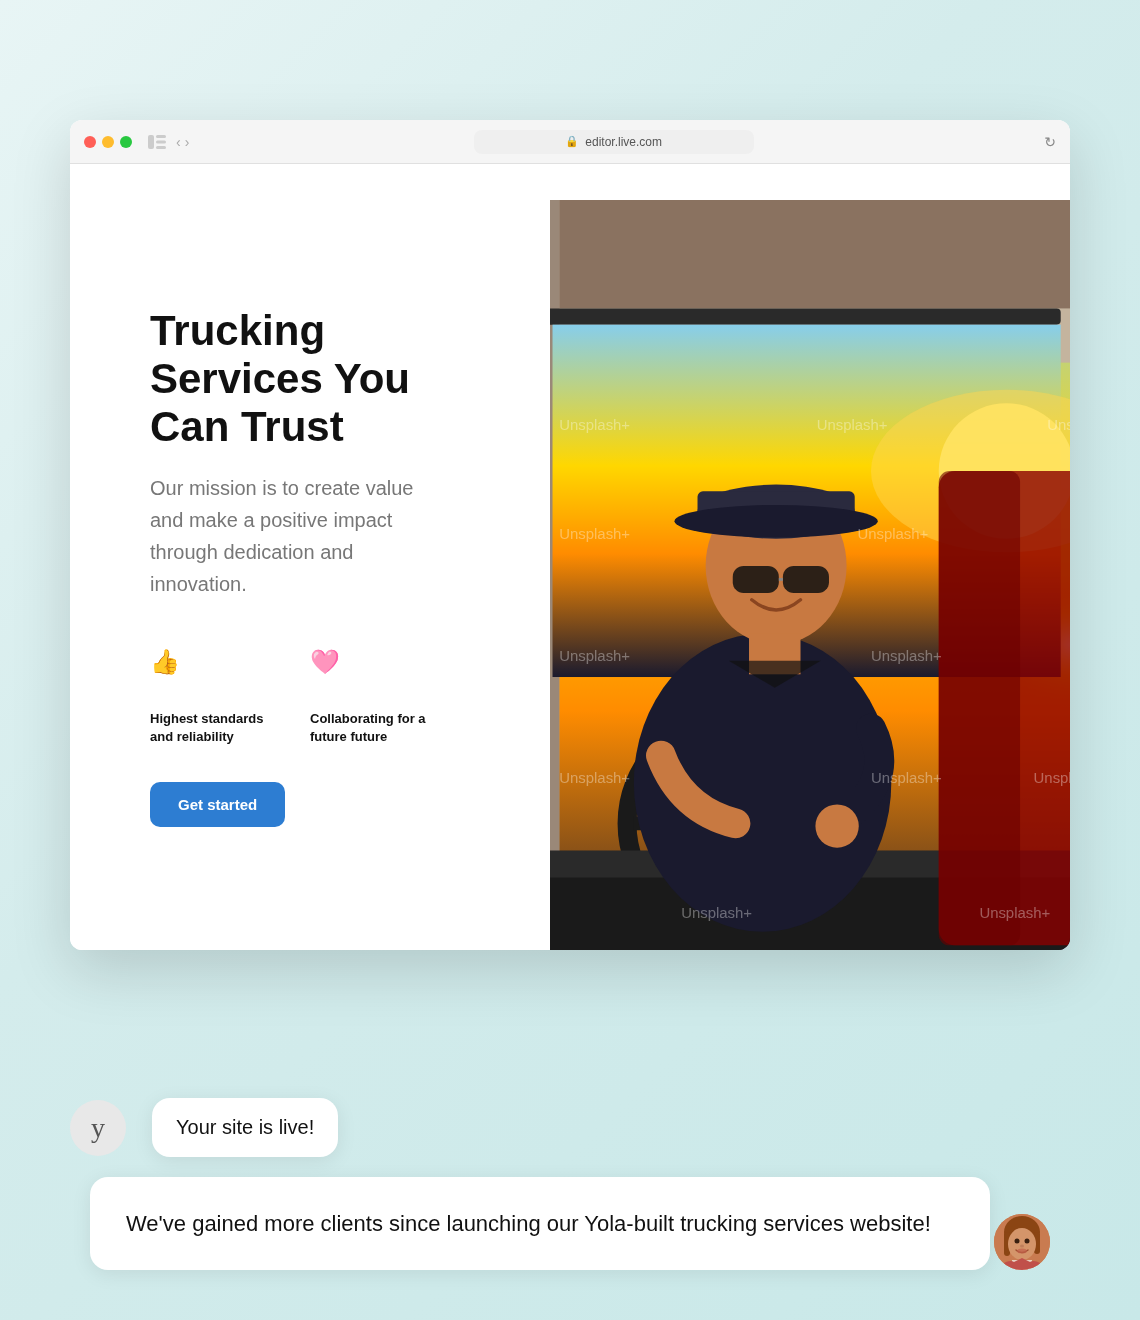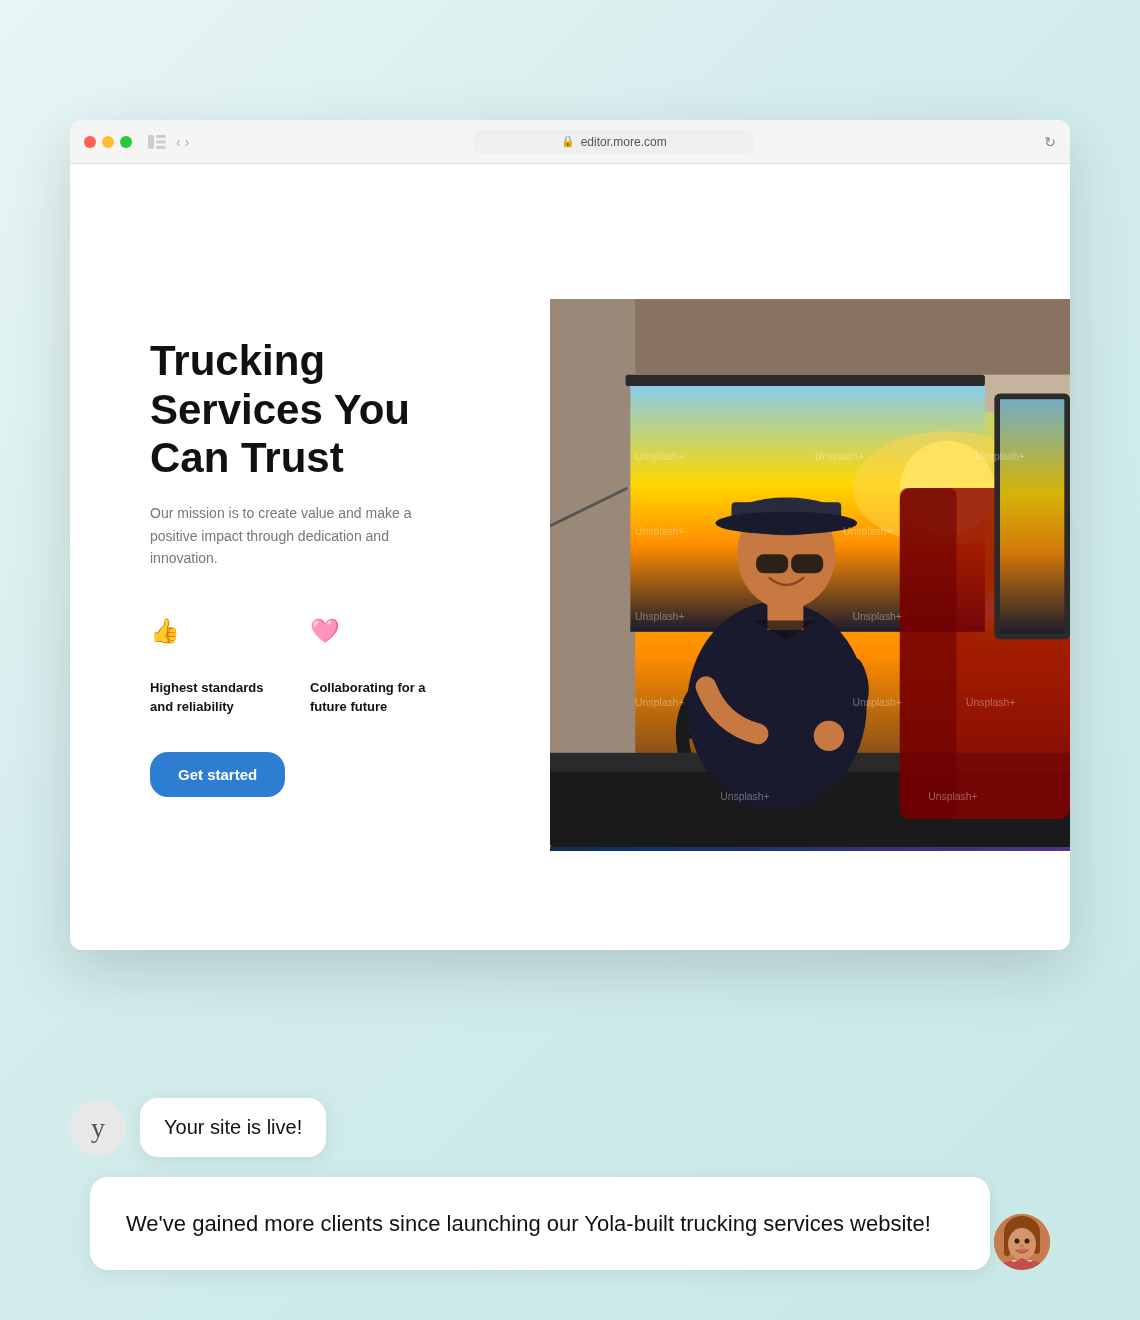--- a/index.html
+++ b/index.html
@@ -98,42 +98,41 @@
 
     .refresh-btn {
       color: #888;
       font-size: 14px;
       margin-left: 6px;
     }
 
     .browser-content {
       display: flex;
       height: calc(100% - 44px);
-      align-items: center;
     }
 
     .hero-left {
       flex: 0 0 48%;
       padding: 80px 50px 60px 80px;
       display: flex;
       flex-direction: column;
       justify-content: center;
       background: #fff;
     }
 
     .hero-title {
       font-size: 42px;
       font-weight: 800;
       color: #111;
       line-height: 1.15;
       margin-bottom: 20px;
     }
 
     .hero-subtitle {
-      font-size: 14px;
+      font-size: 20px;
       color: #777;
       line-height: 1.6;
       margin-bottom: 48px;
       max-width: 270px;
     }
 
     .features-row {
       display: flex;
       gap: 30px;
       margin-bottom: 36px;
@@ -158,21 +157,21 @@
       color: #111;
       max-width: 130px;
       line-height: 1.4;
       margin-top: 24px;
     }
 
     .get-started-btn {
       background: #2d7dd2;
       color: #fff;
       border: none;
-      border-radius: 18px;
+      border-radius: 10px;
       padding: 14px 28px;
       font-size: 15px;
       font-weight: 600;
       cursor: pointer;
       width: fit-content;
     }
 
     .hero-right {
       flex: 0 0 52%;
       position: relative;
@@ -222,20 +221,21 @@
 
     .chat-bubble {
       background: #fff;
       border-radius: 18px;
       padding: 18px 24px;
       font-size: 20px;
       font-weight: 500;
       color: #111;
       box-shadow: 0 4px 20px rgba(0,0,0,0.08);
       max-width: 400px;
+      margin-left: 12px;
     }
 
     .chat-message-right-container {
       display: flex;
       align-items: flex-end;
       gap: 4px;
       padding-left: 20px;
       padding-right: 20px;
     }
 
@@ -287,21 +287,21 @@
         <rect x="8" y="11" width="10" height="3" rx="1.5" fill="#ccc"></rect>
       </svg>
     </div>
     <div class="nav-arrows">
       <span>‹</span>
       <span>›</span>
     </div>
     <div class="address-bar-container">
       <div class="address-bar">
         <span class="lock-icon">🔒</span>
-        <span>editor.more.com</span>
+        <span>editor.live.com</span>
       </div>
     </div>
     <div class="refresh-btn">↻</div>
   </div>
 
   <div class="browser-content">
 
     <div class="hero-left">
       <h1 class="hero-title">Trucking Services You Can Trust</h1>
       <p class="hero-subtitle">Our mission is to create value and make a positive impact through dedication and innovation.</p>

